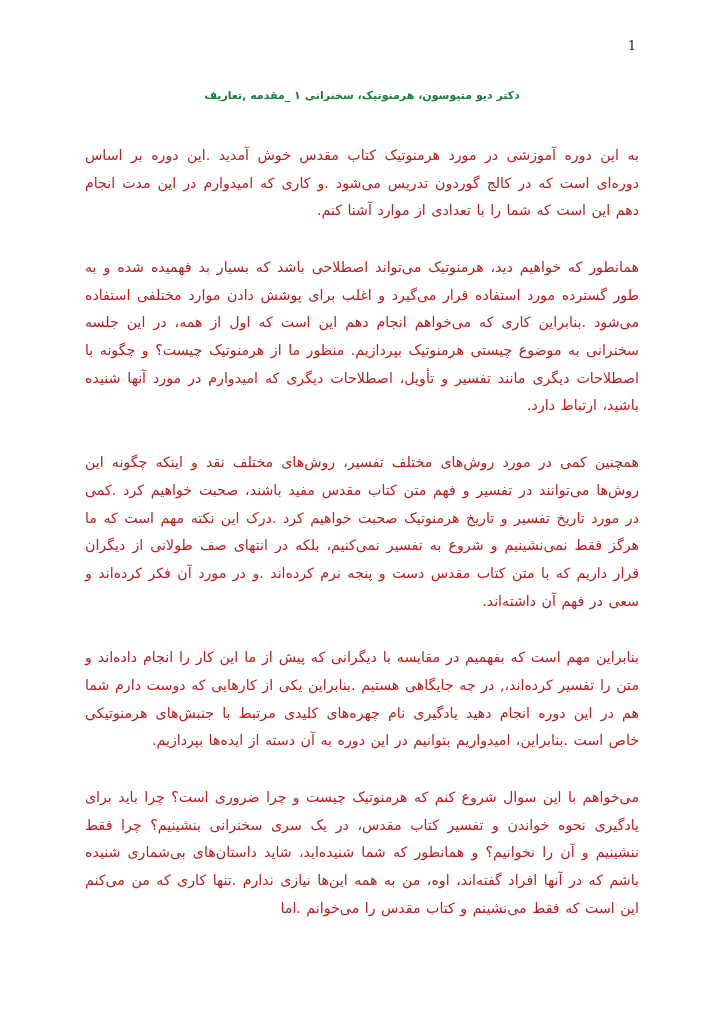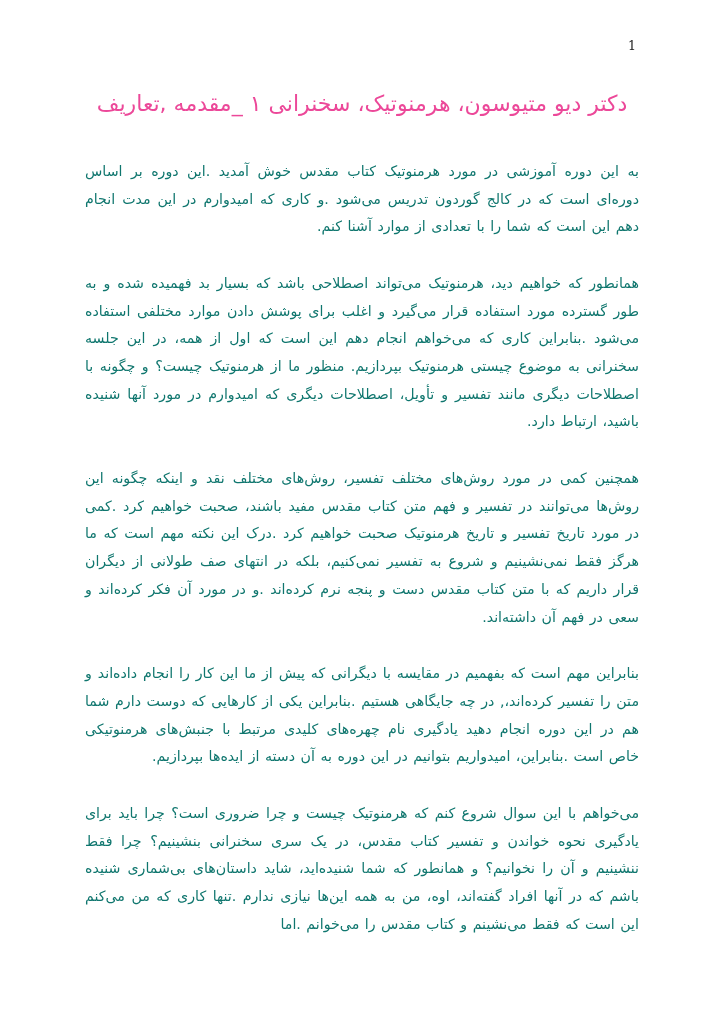--- a/index.html
+++ b/index.html
@@ -26,37 +26,37 @@
     font-size: 12.5px;
     color: #222222;
     font-family: "DejaVu Serif", serif;
   }
   .title-block {
     margin-top: 52px;
     text-align: center;
     direction: rtl;
   }
   .title-line {
-    font-weight: normal;
-    font-size: 22px;
+    font-weight: bold;
+    font-size: 11px;
     line-height: 1.45;
     margin: 0 0 17px 0;
-    color: #ec4899;
+    color: #15803d;
   }
   .body-text {
     margin-top: 38px;
     direction: rtl;
   }
   .para {
     font-size: 14.2px;
     line-height: 1.95;
     text-align: justify;
     text-align-last: right;
     margin: 0 0 29px 0;
-    color: #0f766e;
+    color: #b91c1c;
     word-spacing: 1px;
   }
 </style>
 </head>
 <body>
 
 <div class="page">
 
   <div class="page-number">1</div>
 

